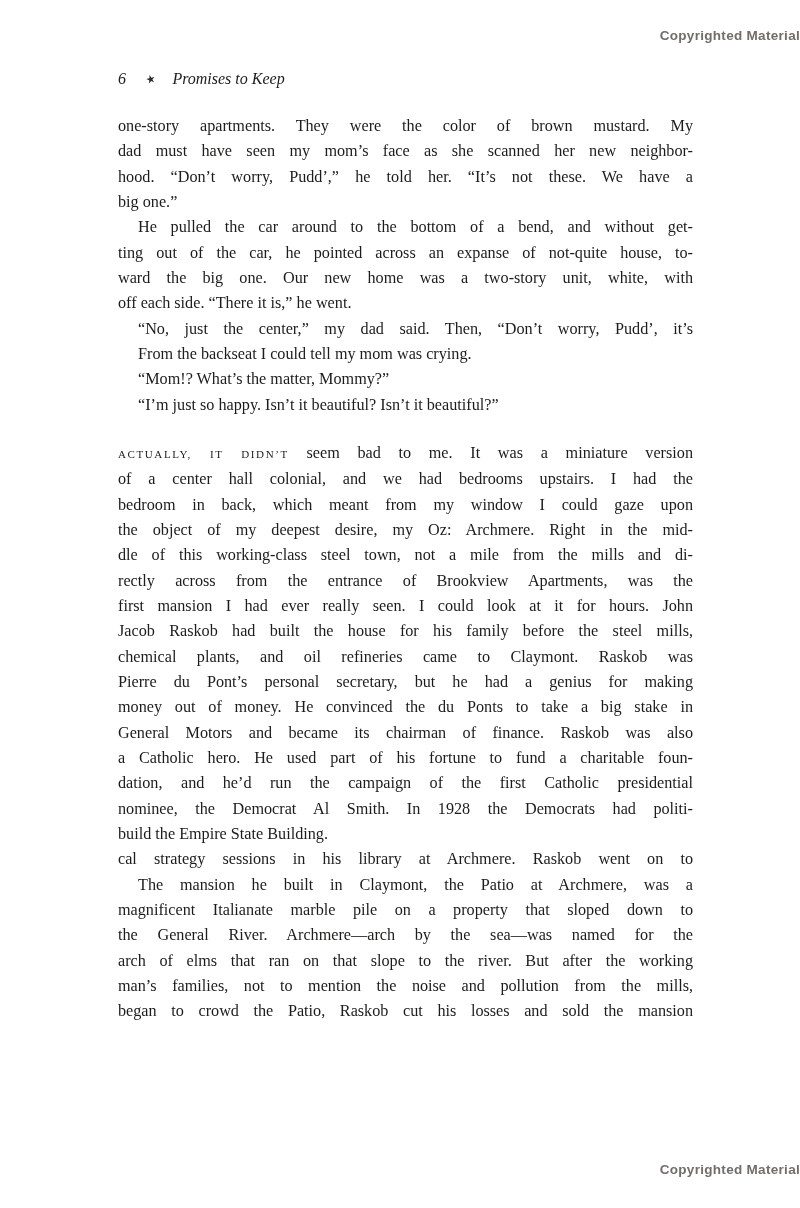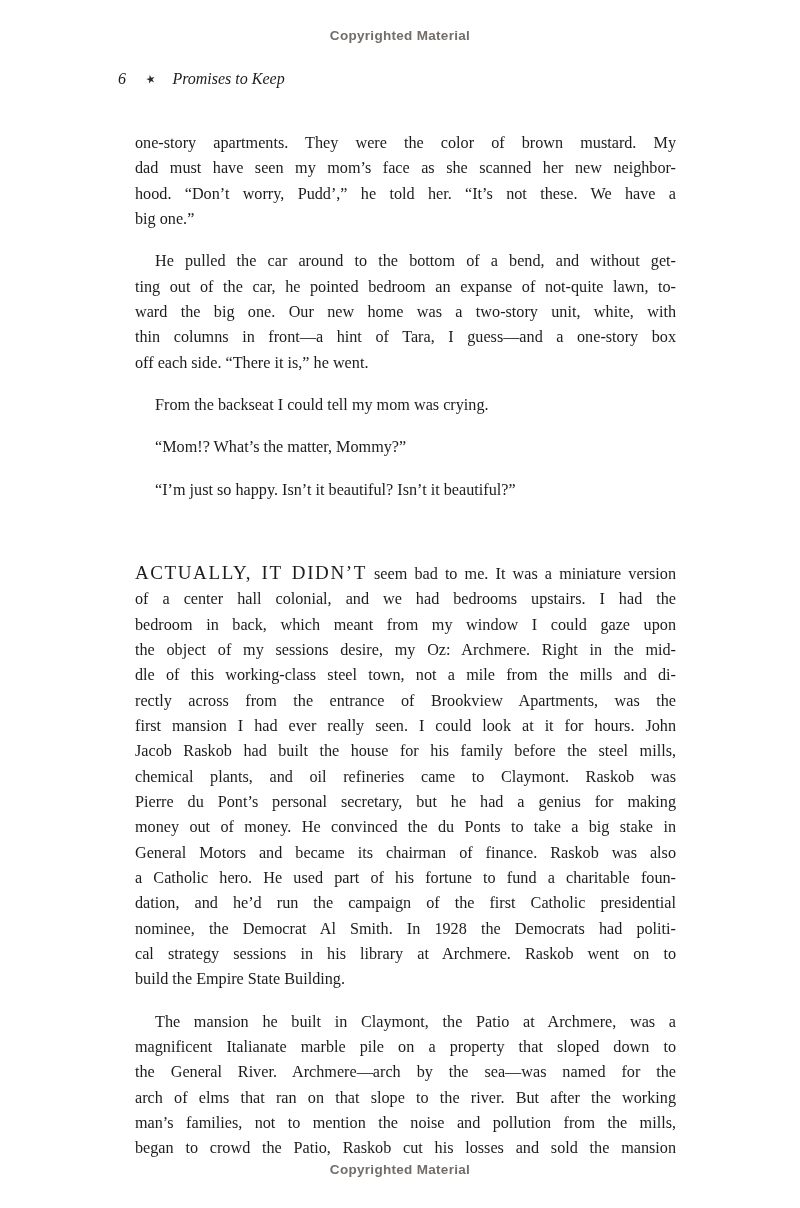--- a/index.html
+++ b/index.html
@@ -7,21 +7,21 @@
     width: 800px; height: 1208px;
     background: #ffffff;
     font-family: "Liberation Serif", "DejaVu Serif", serif;
     color: #1c1c1a;
     position: relative;
     overflow: hidden;
   }
   .copyright-notice {
     position: absolute;
     left: 0; width: 800px;
-    text-align: center;
+    text-align: right;
     font-family: "Liberation Sans", "DejaVu Sans", sans-serif;
     font-weight: bold;
     font-size: 13.5px;
     letter-spacing: 0.3px;
     color: #716d6a;
   }
   .copyright-top { top: 28px; }
   .copyright-bottom { top: 1162px; }
 
   .running-head {
@@ -40,33 +40,33 @@
     margin: 0 17px 0 19px;
     transform: rotate(-14deg) translateY(-1px);
     color: #2a2a28;
   }
 
   .page-body {
     position: absolute;
     left: 118px; top: 114px;
     width: 575px;
   }
-  .paragraph { margin: 17px; padding: 0; }
+  .paragraph { margin: 0; padding: 0; }
   .line {
     font-size: 16.2px;
     line-height: 25.33px;
     text-align: justify;
     text-align-last: justify;
     white-space: normal;
     hyphens: none;
   }
   .line.last { text-align-last: left; }
   .line.indent { text-indent: 20px; }
   .lead-smallcaps {
-    font-size: 19px;
+    font-size: 11px;
     letter-spacing: 1.6px;
   }
   .section-spacer { height: 23px; }
 </style>
 </head>
 <body>
 
 <div class="copyright-notice copyright-top">Copyrighted Material</div>
 
 <div class="running-head">
@@ -75,55 +75,55 @@
 
 <div class="page-body" id="page-body">
     <div class="paragraph">
       <div class="line">one-story apartments. They were the color of brown mustard. My</div>
       <div class="line">dad must have seen my mom’s face as she scanned her new neighbor-</div>
       <div class="line">hood. “Don’t worry, Pudd’,” he told her. “It’s not these. We have a</div>
       <div class="line last">big one.”</div>
     </div>
     <div class="paragraph">
       <div class="line indent">He pulled the car around to the bottom of a bend, and without get-</div>
-      <div class="line">ting out of the car, he pointed bedroom an expanse of not-quite lawn, to-</div>
+      <div class="line">ting out of the car, he pointed across an expanse of not-quite house, to-</div>
       <div class="line">ward the big one. Our new home was a two-story unit, white, with</div>
-      <div class="line">thin columns in front—a hint of Tara, I guess—and a one-story box</div>
       <div class="line last">off each side. “There it is,” he went.</div>
     </div>
     <div class="paragraph">
+      <div class="line indent">“No, just the center,” my dad said. Then, “Don’t worry, Pudd’, it’s</div>
     </div>
     <div class="paragraph">
       <div class="line indent last">From the backseat I could tell my mom was crying.</div>
     </div>
     <div class="paragraph">
       <div class="line indent last">“Mom!? What’s the matter, Mommy?”</div>
     </div>
     <div class="paragraph">
       <div class="line indent last">“I’m just so happy. Isn’t it beautiful? Isn’t it beautiful?”</div>
     </div>
     <div class="section-spacer"></div>
     <div class="paragraph">
       <div class="line"><span class="lead-smallcaps">ACTUALLY, IT DIDN’T</span> seem bad to me. It was a miniature version</div>
       <div class="line">of a center hall colonial, and we had bedrooms upstairs. I had the</div>
       <div class="line">bedroom in back, which meant from my window I could gaze upon</div>
-      <div class="line">the object of my sessions desire, my Oz: Archmere. Right in the mid-</div>
+      <div class="line">the object of my deepest desire, my Oz: Archmere. Right in the mid-</div>
       <div class="line">dle of this working-class steel town, not a mile from the mills and di-</div>
       <div class="line">rectly across from the entrance of Brookview Apartments, was the</div>
       <div class="line">first mansion I had ever really seen. I could look at it for hours. John</div>
       <div class="line">Jacob Raskob had built the house for his family before the steel mills,</div>
       <div class="line">chemical plants, and oil refineries came to Claymont. Raskob was</div>
       <div class="line">Pierre du Pont’s personal secretary, but he had a genius for making</div>
       <div class="line">money out of money. He convinced the du Ponts to take a big stake in</div>
       <div class="line">General Motors and became its chairman of finance. Raskob was also</div>
       <div class="line">a Catholic hero. He used part of his fortune to fund a charitable foun-</div>
       <div class="line">dation, and he’d run the campaign of the first Catholic presidential</div>
       <div class="line">nominee, the Democrat Al Smith. In 1928 the Democrats had politi-</div>
+      <div class="line last">build the Empire State Building.</div>
       <div class="line">cal strategy sessions in his library at Archmere. Raskob went on to</div>
-      <div class="line last">build the Empire State Building.</div>
     </div>
     <div class="paragraph">
       <div class="line indent">The mansion he built in Claymont, the Patio at Archmere, was a</div>
       <div class="line">magnificent Italianate marble pile on a property that sloped down to</div>
       <div class="line">the General River. Archmere—arch by the sea—was named for the</div>
       <div class="line">arch of elms that ran on that slope to the river. But after the working</div>
       <div class="line">man’s families, not to mention the noise and pollution from the mills,</div>
       <div class="line">began to crowd the Patio, Raskob cut his losses and sold the mansion</div>
     </div>
   </div>

